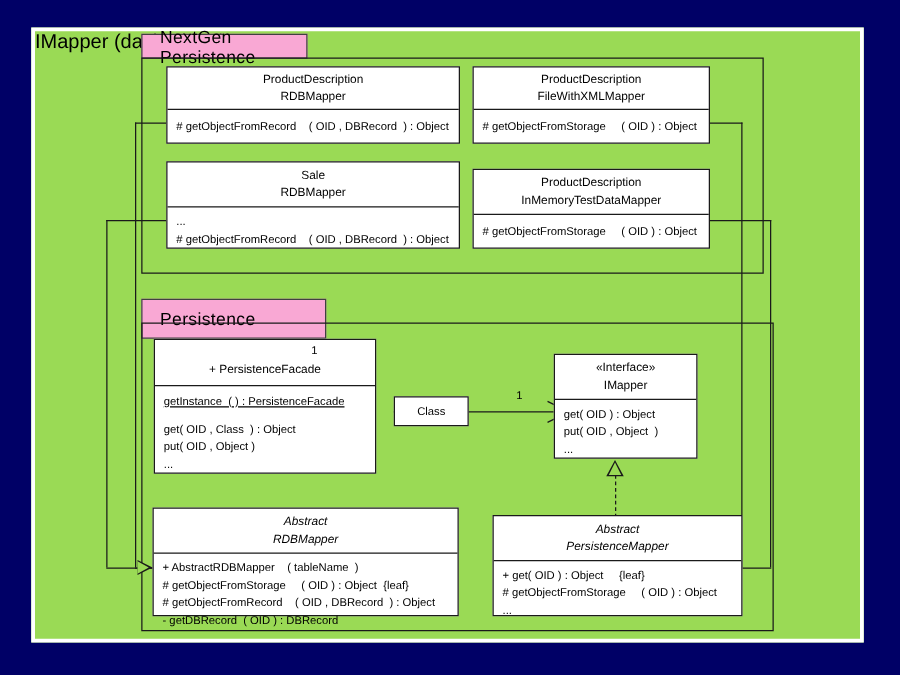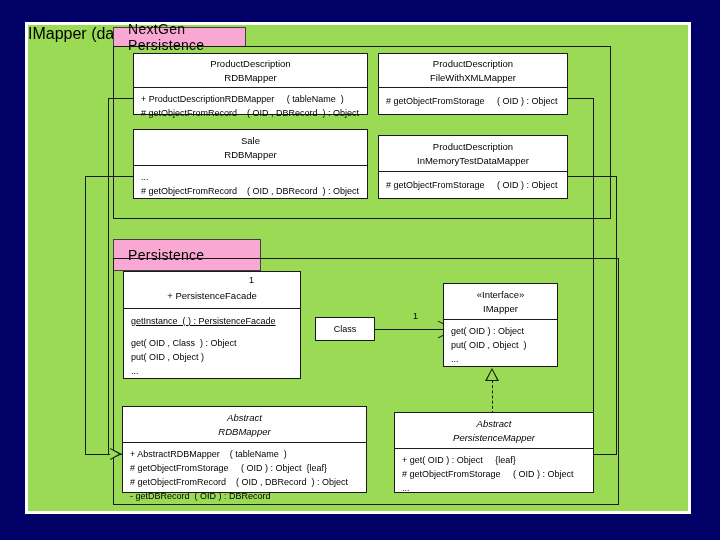--- a/index.html
+++ b/index.html
@@ -159,21 +159,20 @@
 
   
 
   
   <div class="cls" style="left:105px;top:28px;width:235px;height:62px;">
     <div class="cls-head" style="height:34px;">
       <div class="cls-name">ProductDescription</div>
       <div class="cls-name">RDBMapper</div>
     </div>
     <div class="cls-body">
-      <div class="mem">+ ProductDescriptionRDBMapper     ( tableName  )</div>
       <div class="mem"># getObjectFromRecord    ( OID , DBRecord  ) : Object</div>
     </div>
   </div>
 
   
   <div class="cls" style="left:350px;top:28px;width:190px;height:62px;">
     <div class="cls-head" style="height:34px;">
       <div class="cls-name">ProductDescription</div>
       <div class="cls-name">FileWithXMLMapper</div>
     </div>

